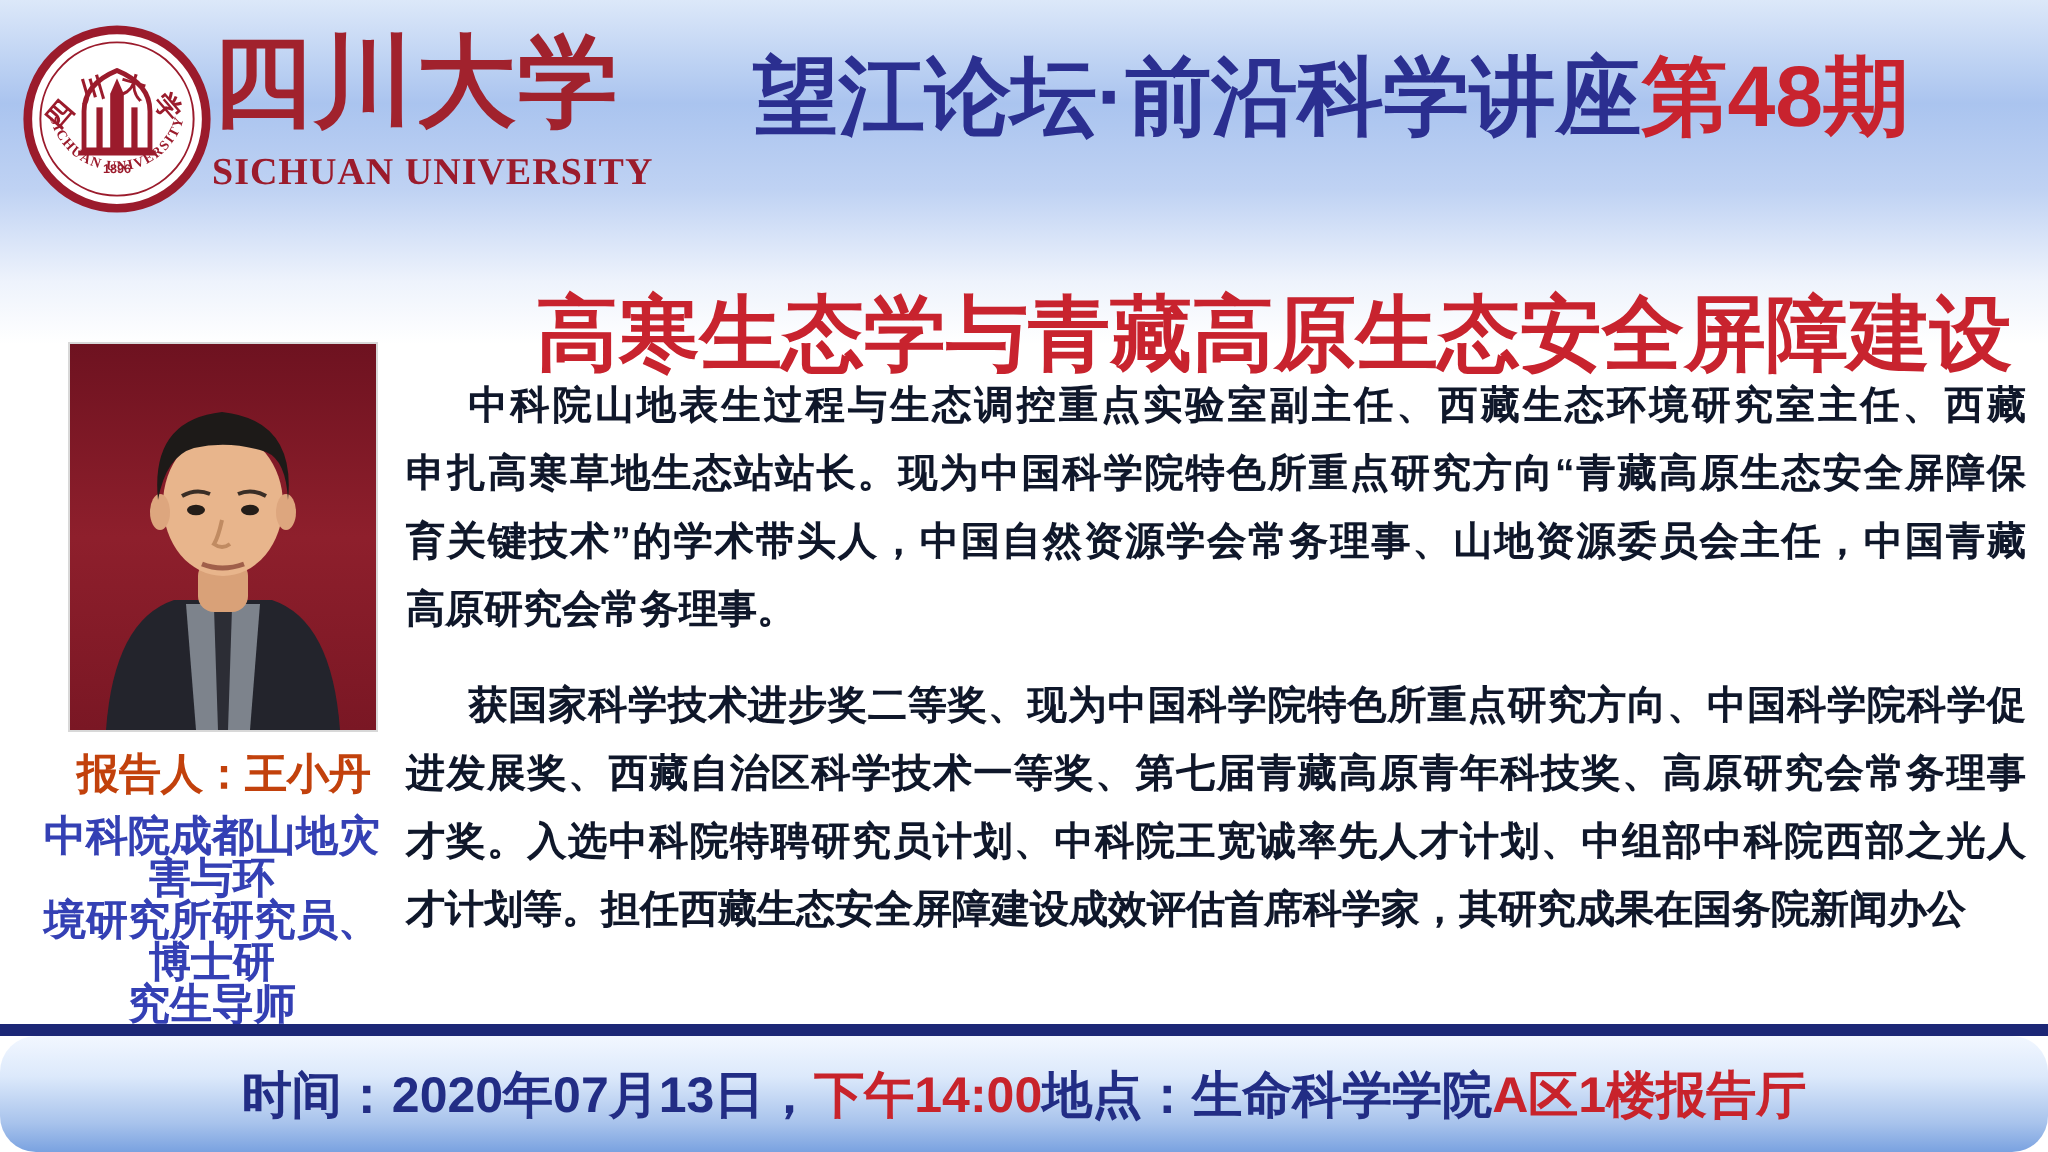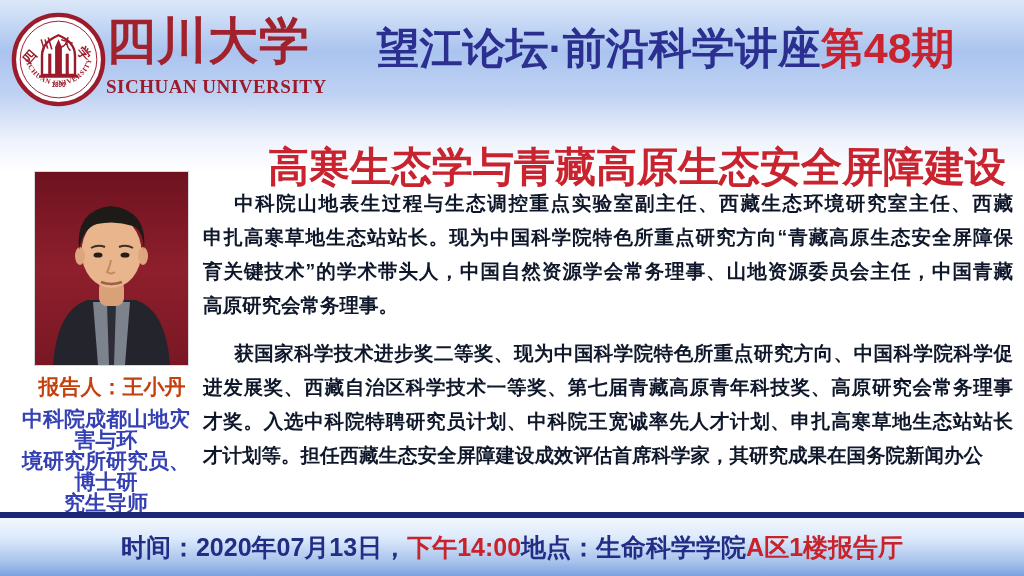--- a/index.html
+++ b/index.html
@@ -61,21 +61,21 @@
   .para + .para { margin-top:14px; }
   .para .line { text-align:justify; text-align-last:justify; }
   .para .line:last-child { text-align-last:left; }
   .para .line:first-child { text-indent:1.6em; }
   
   .footer { position:absolute; left:0; bottom:0; width:1024px; height:64px; }
   .footer-rule { height:6px; width:100%; background:#1c2776; }
   .footer-bar {
     height:58px; width:100%;
     background: linear-gradient(180deg, #f2f7ff 0%, #dce9fb 35%, #a8c3ec 75%, #7aa2e0 100%);
-    display:flex; align-items:center; justify-content:center; 
+    display:flex; align-items:center; justify-content:center; border-radius:18px;
   }
   .footer-bar .seg { font-size:25px; font-weight:900; color:#222d85; white-space:nowrap; }
   .footer-bar .red { color:#c8232b; }
 </style>
 </head>
 <body>
 
 <div class="page">
   <div class="top-gradient"></div>
 
@@ -156,21 +156,21 @@
   <div class="bio">
     <div class="para">
         <div class="line">中科院山地表生过程与生态调控重点实验室副主任、西藏生态环境研究室主任、西藏</div>
         <div class="line">申扎高寒草地生态站站长。现为中国科学院特色所重点研究方向“青藏高原生态安全屏障保</div>
         <div class="line">育关键技术”的学术带头人，中国自然资源学会常务理事、山地资源委员会主任，中国青藏</div>
         <div class="line">高原研究会常务理事。</div>
       </div>
     <div class="para">
         <div class="line">获国家科学技术进步奖二等奖、现为中国科学院特色所重点研究方向、中国科学院科学促</div>
         <div class="line">进发展奖、西藏自治区科学技术一等奖、第七届青藏高原青年科技奖、高原研究会常务理事</div>
-        <div class="line">才奖。入选中科院特聘研究员计划、中科院王宽诚率先人才计划、申扎高寒草地生态站站长</div>
+        <div class="line">才奖。入选中科院特聘研究员计划、中科院王宽诚率先人才计划、中组部中科院西部之光人</div>
         <div class="line">才计划等。担任西藏生态安全屏障建设成效评估首席科学家，其研究成果在国务院新闻办公</div>
       </div>
   </div>
 
   <div class="footer">
     <div class="footer-rule"></div>
     <div class="footer-bar">
       <span class="seg"><span>时间：2020年07月13日，</span><span class="red">下午14:00</span></span>
       <span class="seg"><span>地点：生命科学学院</span><span class="red">A区1楼报告厅</span></span>
     </div>

